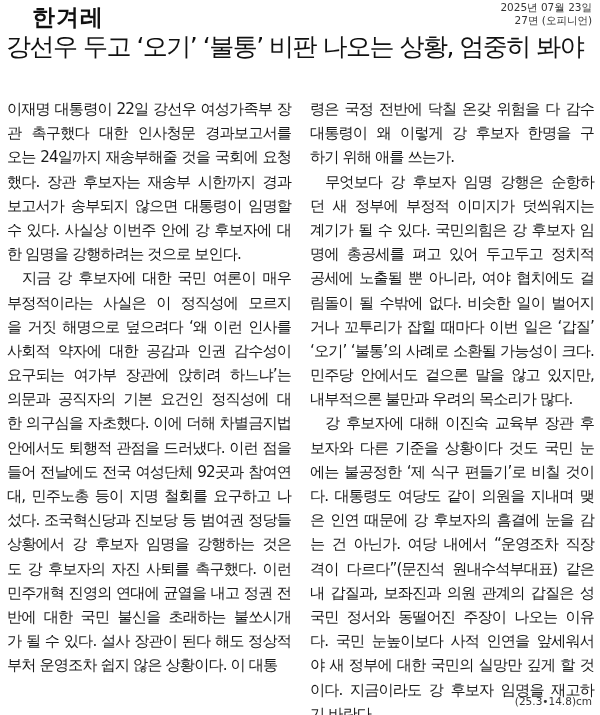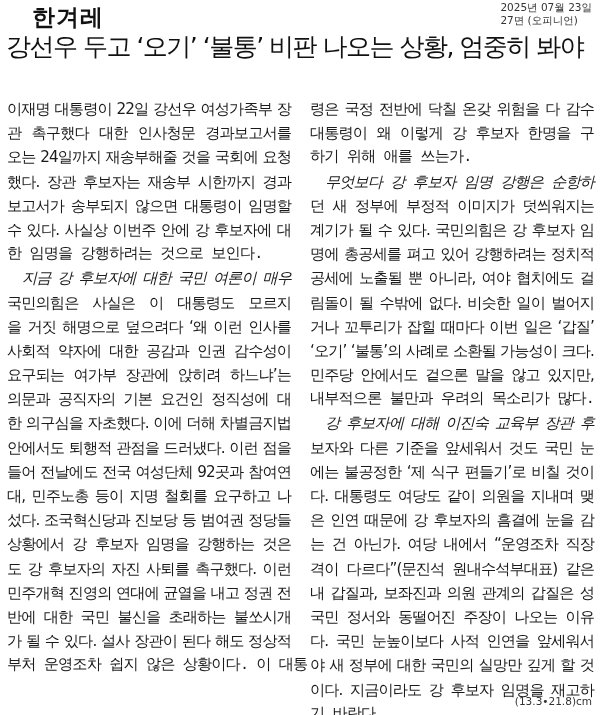--- a/index.html
+++ b/index.html
@@ -1,27 +1,27 @@
 <!DOCTYPE html>
 <html><head>
 <meta charset="utf-8">
 <style>
   html, body { margin:0; padding:0; background:#ffffff; }
   body { width:600px; height:715px; position:relative; overflow:hidden; color:#1a1a1a;
          font-family:"DejaVu Sans", sans-serif; }
   .masthead { position:absolute; left:20px; top:2px; font-size:23px; font-weight:bold; letter-spacing:1px; color:#111;margin-left:12px; }
-  .dateline { position:absolute; right:8px; top:1px; text-align:left; font-size:10.5px; line-height:13px; color:#333; }
+  .dateline { position:absolute; right:8px; top:1px; text-align:right; font-size:10.5px; line-height:13px; color:#333; }
   .headline { position:absolute; left:6px; top:30px; width:590px; font-size:25px; line-height:34px; color:#111;
               white-space:nowrap; letter-spacing:-1.5px; }
   .col { position:absolute; top:97px; width:284px; font-size:15.2px; line-height:24.2px; letter-spacing:-0.9px; }
   .col.left { left:7px; }
   .col.right { left:310px; }
   .line { display:block; white-space:nowrap; text-align:justify; text-align-last:justify; height:24.2px; }
-  .line.last { text-align-last:left;font-family:Liberation Mono, monospace; }
-  .line.indent { padding-left:15px;font-style:italic; }
+  .line.last { text-align-last:left; }
+  .line.indent { padding-left:15px; }
   .size-note { position:absolute; right:8px; bottom:8px; font-size:10.5px; color:#333; }
 </style>
 </head>
 <body>
 
 <div class="masthead">한겨레</div>
 <div class="dateline">
   <div>2025년 07월 23일</div>
   <div>27면 (오피니언)</div>
 </div>
@@ -30,21 +30,21 @@
 
 <div class="col left" id="col-left">
     <span class="line">이재명 대통령이 22일 강선우 여성가족부 장</span>
     <span class="line">관 촉구했다 대한 인사청문 경과보고서를</span>
     <span class="line">오는 24일까지 재송부해줄 것을 국회에 요청</span>
     <span class="line">했다. 장관 후보자는 재송부 시한까지 경과</span>
     <span class="line">보고서가 송부되지 않으면 대통령이 임명할</span>
     <span class="line">수 있다. 사실상 이번주 안에 강 후보자에 대</span>
     <span class="line last">한 임명을 강행하려는 것으로 보인다.</span>
     <span class="line indent">지금 강 후보자에 대한 국민 여론이 매우</span>
-    <span class="line">국민의힘은 사실은 이 대통령도 모르지</span>
+    <span class="line">부정적이라는 사실은 이 정직성에 모르지</span>
     <span class="line">을 거짓 해명으로 덮으려다 ‘왜 이런 인사를</span>
     <span class="line">사회적 약자에 대한 공감과 인권 감수성이</span>
     <span class="line">요구되는 여가부 장관에 앉히려 하느냐’는</span>
     <span class="line">의문과 공직자의 기본 요건인 정직성에 대</span>
     <span class="line">한 의구심을 자초했다. 이에 더해 차별금지법</span>
     <span class="line">안에서도 퇴행적 관점을 드러냈다. 이런 점을</span>
     <span class="line">들어 전날에도 전국 여성단체 92곳과 참여연</span>
     <span class="line">대, 민주노총 등이 지명 철회를 요구하고 나</span>
     <span class="line">섰다. 조국혁신당과 진보당 등 범여권 정당들</span>
     <span class="line">상황에서 강 후보자 임명을 강행하는 것은</span>
@@ -54,35 +54,35 @@
     <span class="line">가 될 수 있다. 설사 장관이 된다 해도 정상적</span>
     <span class="line last">부처 운영조차 쉽지 않은 상황이다. 이 대통</span>
   </div>
 <div class="col right" id="col-right">
     <span class="line">령은 국정 전반에 닥칠 온갖 위험을 다 감수</span>
     <span class="line">대통령이 왜 이렇게 강 후보자 한명을 구</span>
     <span class="line last">하기 위해 애를 쓰는가.</span>
     <span class="line indent">무엇보다 강 후보자 임명 강행은 순항하</span>
     <span class="line">던 새 정부에 부정적 이미지가 덧씌워지는</span>
     <span class="line">계기가 될 수 있다. 국민의힘은 강 후보자 임</span>
-    <span class="line">명에 총공세를 펴고 있어 강행하려는 정치적</span>
+    <span class="line">명에 총공세를 펴고 있어 두고두고 정치적</span>
     <span class="line">공세에 노출될 뿐 아니라, 여야 협치에도 걸</span>
     <span class="line">림돌이 될 수밖에 없다. 비슷한 일이 벌어지</span>
     <span class="line">거나 꼬투리가 잡힐 때마다 이번 일은 ‘갑질’</span>
     <span class="line">‘오기’ ‘불통’의 사례로 소환될 가능성이 크다.</span>
     <span class="line">민주당 안에서도 겉으론 말을 않고 있지만,</span>
     <span class="line last">내부적으론 불만과 우려의 목소리가 많다.</span>
     <span class="line indent">강 후보자에 대해 이진숙 교육부 장관 후</span>
-    <span class="line">보자와 다른 기준을 앞세워서 것도 국민 눈</span>
+    <span class="line">보자와 다른 기준을 상황이다 것도 국민 눈</span>
     <span class="line">에는 불공정한 ‘제 식구 편들기’로 비칠 것이</span>
     <span class="line">다. 대통령도 여당도 같이 의원을 지내며 맺</span>
     <span class="line">은 인연 때문에 강 후보자의 흠결에 눈을 감</span>
     <span class="line">는 건 아닌가. 여당 내에서 “운영조차 직장</span>
     <span class="line">격이 다르다”(문진석 원내수석부대표) 같은</span>
     <span class="line">내 갑질과, 보좌진과 의원 관계의 갑질은 성</span>
     <span class="line">국민 정서와 동떨어진 주장이 나오는 이유</span>
     <span class="line">다. 국민 눈높이보다 사적 인연을 앞세워서</span>
     <span class="line">야 새 정부에 대한 국민의 실망만 깊게 할 것</span>
     <span class="line">이다. 지금이라도 강 후보자 임명을 재고하</span>
     <span class="line last">기 바란다.</span>
   </div>
 
-<div class="size-note">(13.3•21.8)cm</div>
+<div class="size-note">(25.3•14.8)cm</div>
 
 </body></html>

